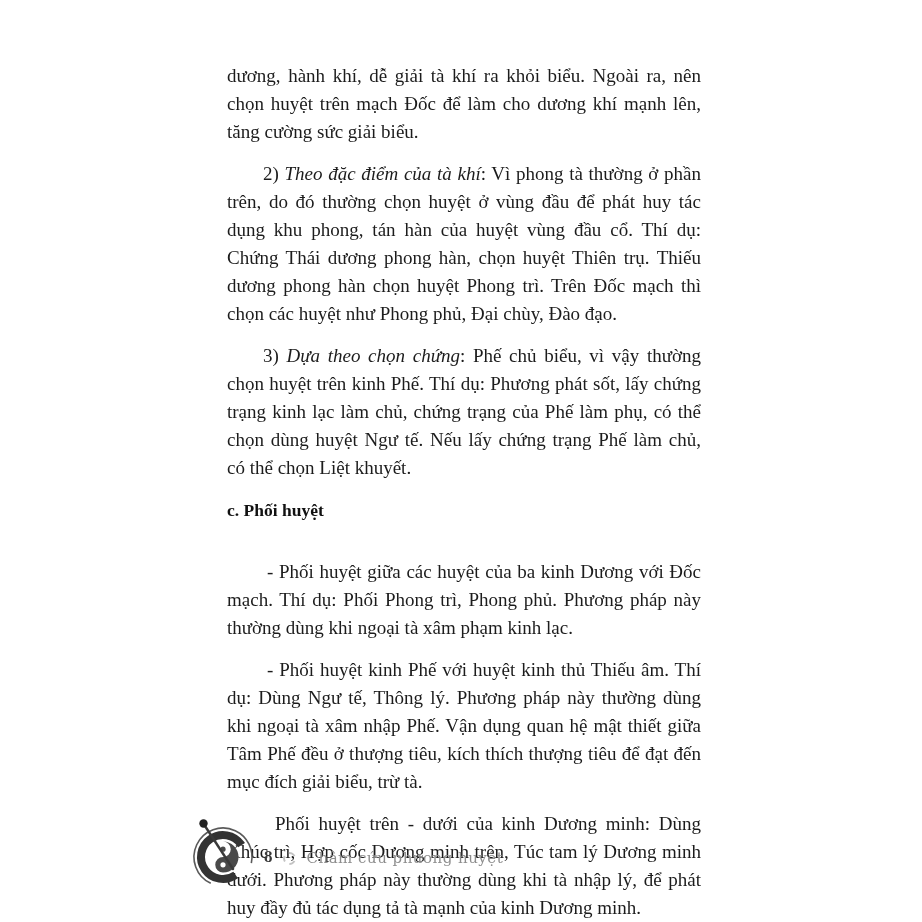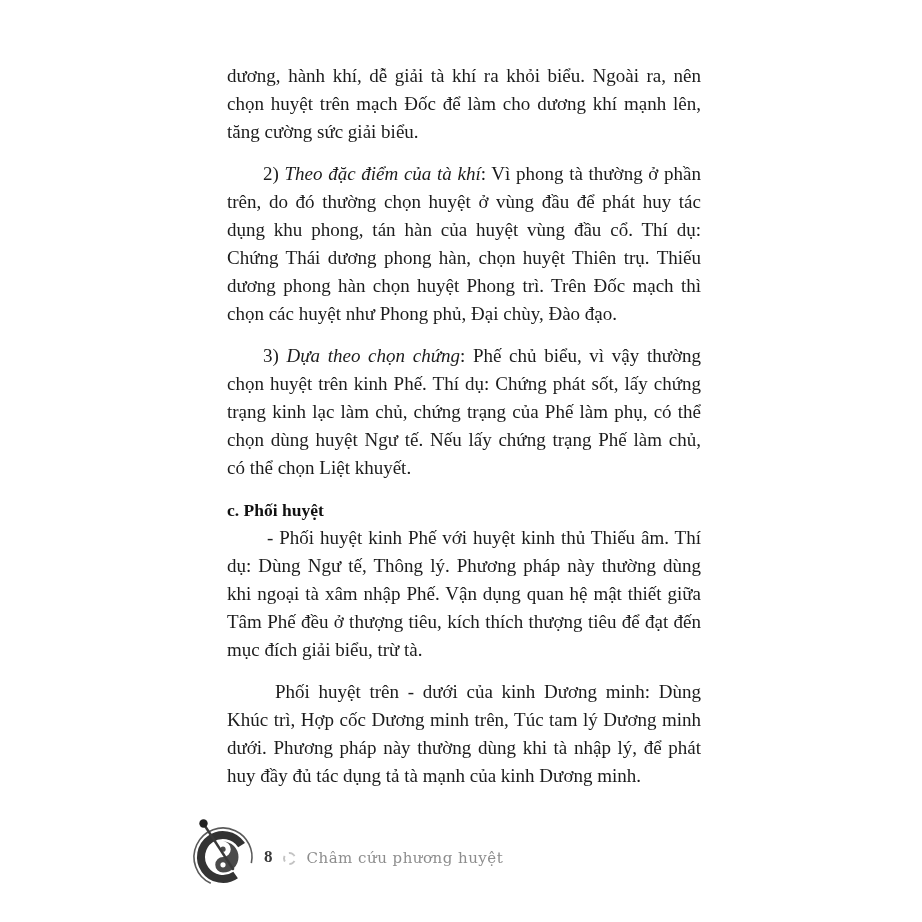--- a/index.html
+++ b/index.html
@@ -27,21 +27,21 @@
     font-size: 19px;
     line-height: 28px;
     text-align: justify;
     color: #1c1c1c;
   }
   .text-block p.k-cont  { text-indent: 0; }
   .text-block p.k-num   { text-indent: 36px; }
   .text-block p.k-dash  { text-indent: 40px; }
   .text-block p.k-plain { text-indent: 48px; }
   .text-block h3.heading {
-    margin: 12px 0 0 0;
+    margin: 12px 0 34px 0;
     font-size: 17.5px;
     line-height: 28px;
     font-weight: bold;
     color: #111;
   }
   .italic { font-style: italic; }
 
   .footer {
     position: absolute;
     left: 190px;
@@ -82,22 +82,23 @@
   }
 </style>
 </head>
 <body>
 
 <div class="page">
 
   <div class="text-block" id="paragraphs">
       <p class="k-cont"><span>dương, hành khí, dễ giải tà khí ra khỏi biểu. Ngoài ra, nên chọn huyệt trên mạch Đốc để làm cho dương khí mạnh lên, tăng cường sức giải biểu.</span></p>
       <p class="k-num"><span>2) </span><span class="italic">Theo đặc điểm của tà khí</span><span>: Vì phong tà thường ở phần trên, do đó thường chọn huyệt ở vùng đầu để phát huy tác dụng khu phong, tán hàn của huyệt vùng đầu cổ. Thí dụ: Chứng Thái dương phong hàn, chọn huyệt Thiên trụ. Thiếu dương phong hàn chọn huyệt Phong trì. Trên Đốc mạch thì chọn các huyệt như Phong phủ, Đại chùy, Đào đạo.</span></p>
-      <p class="k-num"><span>3) </span><span class="italic">Dựa theo chọn chứng</span><span>: Phế chủ biểu, vì vậy thường chọn huyệt trên kinh Phế. Thí dụ: Chứng phát sốt, lấy chứng trạng kinh lạc làm chủ, chứng trạng của Phế làm phụ, có thể chọn dùng huyệt Ngư tế. Nếu lấy chứng trạng Phế làm chủ, có thể chọn Liệt khuyết.</span></p>
+      <p class="k-num"><span>3) </span><span class="italic">Dựa theo chọn chứng</span><span>: Phế chủ biểu, vì vậy thường chọn huyệt trên kinh Phế. Thí dụ: Phương phát sốt, lấy chứng trạng kinh lạc làm chủ, chứng trạng của Phế làm phụ, có thể chọn dùng huyệt Ngư tế. Nếu lấy chứng trạng Phế làm chủ, có thể chọn Liệt khuyết.</span></p>
       <h3 class="heading"><span>c. Phối huyệt</span></h3>
+      <p class="k-dash"><span>- Phối huyệt giữa các huyệt của ba kinh Dương với Đốc mạch. Thí dụ: Phối Phong trì, Phong phủ. Phương pháp này thường dùng khi ngoại tà xâm phạm kinh lạc.</span></p>
       <p class="k-dash"><span>- Phối huyệt kinh Phế với huyệt kinh thủ Thiếu âm. Thí dụ: Dùng Ngư tế, Thông lý. Phương pháp này thường dùng khi ngoại tà xâm nhập Phế. Vận dụng quan hệ mật thiết giữa Tâm Phế đều ở thượng tiêu, kích thích thượng tiêu để đạt đến mục đích giải biểu, trừ tà.</span></p>
       <p class="k-plain"><span>Phối huyệt trên - dưới của kinh Dương minh: Dùng Khúc trì, Hợp cốc Dương minh trên, Túc tam lý Dương minh dưới. Phương pháp này thường dùng khi tà nhập lý, để phát huy đầy đủ tác dụng tả tà mạnh của kinh Dương minh.</span></p>
     </div>
 
   <div class="footer">
     <span>
       <svg class="logo" viewBox="0 0 66 74" xmlns="http://www.w3.org/2000/svg">
 
         <circle cx="33" cy="42" r="29" fill="none" stroke="#5a5a5a" stroke-width="1.6" stroke-dasharray="130 52" transform="rotate(115 33 42)"></circle>
 

